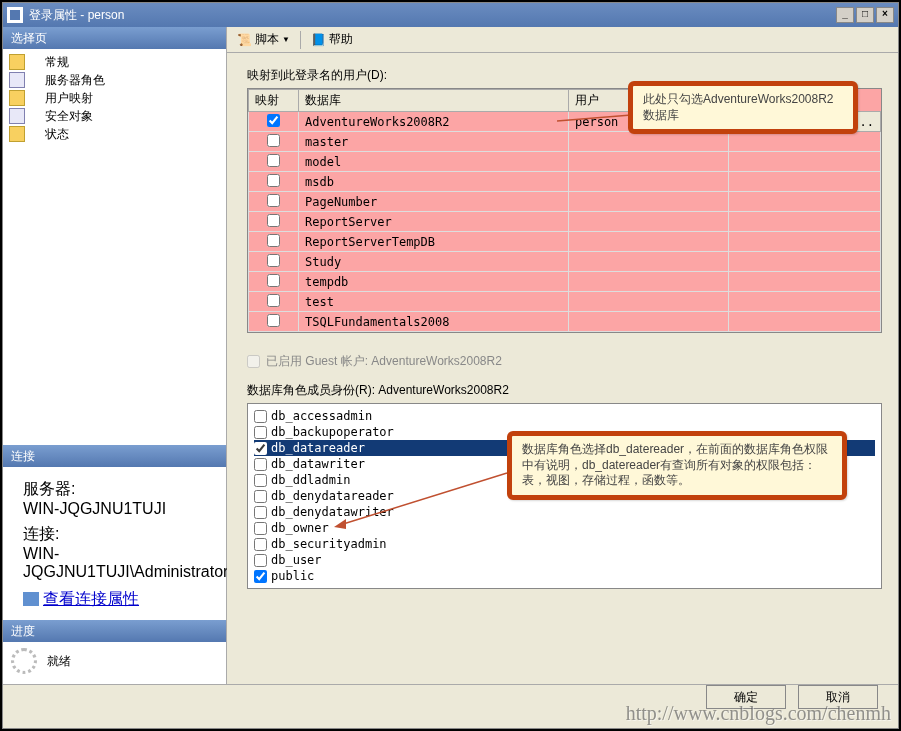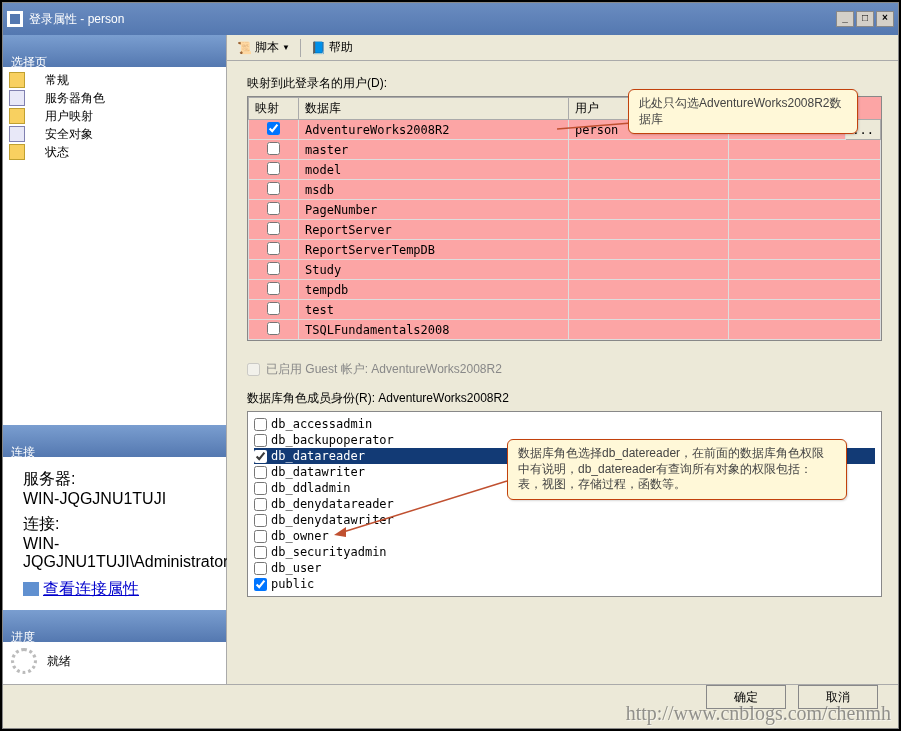--- a/index.html
+++ b/index.html
@@ -1,26 +1,26 @@
 <!DOCTYPE html>
 <html><head>
 <meta charset="utf-8">
 <style>
 * { box-sizing: border-box; margin: 0; padding: 0; }
 body { font-family: "Microsoft YaHei", SimSun, Arial, sans-serif; font-size: 12px; background: #000; width: 901px; height: 731px; overflow: hidden; position: relative; }
 .window { position: absolute; top: 2px; left: 2px; width: 897px; height: 727px; background: #ece9d8; border: 1px solid #888; display: flex; flex-direction: column; }
-.titlebar { height: 32px; background: linear-gradient(to bottom, #6a8cc0, #5478b0); color: #fff; display: flex; align-items: center; padding: 0 4px; font-size: 12px; }
+.titlebar { height: 24px; background: linear-gradient(to bottom, #6a8cc0, #5478b0); color: #fff; display: flex; align-items: center; padding: 0 4px; font-size: 12px; }
 .titlebar-icon { width: 16px; height: 16px; background: #fff; margin-right: 6px; display: inline-flex; align-items: center; justify-content: center; }
 .titlebar-icon svg { width: 12px; height: 12px; }
 .titlebar-text { flex: 1; }
 .titlebar-buttons { display: flex; gap: 2px; }
 .titlebar-btn { width: 18px; height: 16px; background: #d4d0c8; border: 1px solid #888; font-size: 10px; line-height: 12px; text-align: center; cursor: pointer; color: #000; font-weight: bold; }
 .body-row { flex: 1; display: flex; overflow: hidden; }
 .sidebar { width: 224px; background: #fff; border-right: 1px solid #aaa; display: flex; flex-direction: column; }
-.sidebar-header { background: linear-gradient(to bottom, #7a9ed0, #5478b0); color: #fff; height: 22px; line-height: 22px; padding: 16px 8px; font-size: 12px; }
+.sidebar-header { background: linear-gradient(to bottom, #7a9ed0, #5478b0); color: #fff; height: 22px; line-height: 22px; padding: 0 8px; font-size: 12px; }
 .sidebar-list { padding: 4px 0; }
 .sidebar-item { display: flex; align-items: center; height: 18px; padding: 0 6px; cursor: pointer; }
 .sidebar-icon { width: 16px; height: 16px; margin-right: 4px; display: inline-block; background: #f8d060; border: 1px solid #c0a030; }
 .sidebar-icon.doc { background: #e8e8f8; border-color: #8080b0; }
 .sidebar-label { font-size: 12px; margin-left: 16px; }
 .sidebar-spacer { flex: 1; }
 .conn-section { padding: 6px 20px 10px; font-size: 16px; }
 .conn-label { margin-top: 6px; }
 .conn-value { color: #000; }
 .conn-link { color: #0000cc; text-decoration: underline; cursor: pointer; display: inline-flex; align-items: center; margin-top: 8px; }
@@ -40,21 +40,21 @@
 .tbl td { border: 1px solid #ddd; padding: 0 6px; height: 20px; font-family: "SimSun", monospace; }
 .tbl td.cb-cell { text-align: center; width: 50px; }
 .tbl .ellipsis-btn { width: 20px; text-align: center; cursor: pointer; background: #ece9d8; border: 1px solid #aaa; }
 .guest-row { display: flex; align-items: center; margin: 20px 0 8px; color: #888; }
 .guest-row input { margin-right: 6px; }
 .roles-box { border: 1px solid #888; background: #fff; padding: 4px 6px; flex-shrink: 0; }
 .role-item { display: flex; align-items: center; height: 16px; font-family: "SimSun", monospace; font-size: 12px; }
 .role-item input { margin-right: 4px; }
 .role-item.selected { background: #123a75; color: #fff; }
 .role-item.selected input { accent-color: #fff; }
-.callout { position: absolute; background: #fff8d8; border: 1px solid #c2410c; border-radius: 6px; padding: 6px 10px; font-size: 12px; box-shadow: 1px 1px 2px rgba(0,0,0,0.15); z-index: 5; line-height: 1.3; color: #444; }
+.callout { position: absolute; background: #fff8d8; border: 5px solid #c2410c; border-radius: 6px; padding: 6px 10px; font-size: 12px; box-shadow: 1px 1px 2px rgba(0,0,0,0.15); z-index: 5; line-height: 1.3; color: #444; }
 .callout1 { top: 28px; right: 40px; width: 230px; }
 .callout2 { top: 378px; left: 280px; width: 340px; }
 .arrow-svg { position: absolute; pointer-events: none; z-index: 4; }
 .footer { height: 44px; border-top: 1px solid #aaa; display: flex; align-items: flex-start; justify-content: flex-end; padding: 0 20px; gap: 12px; background: #ece9d8; }
 .btn { width: 80px; height: 24px; background: #ece9d8; border: 1px solid #888; cursor: pointer; font-size: 12px; }
 .watermark { position: absolute; right: 10px; bottom: 6px; color: rgba(80,80,80,0.6); font-family: Georgia, serif; font-size: 20px; z-index: 10; text-shadow: 1px 1px 0 rgba(255,255,255,0.5); }
 input[type=checkbox] { width: 13px; height: 13px; }
 </style>
 </head>
 <body>

